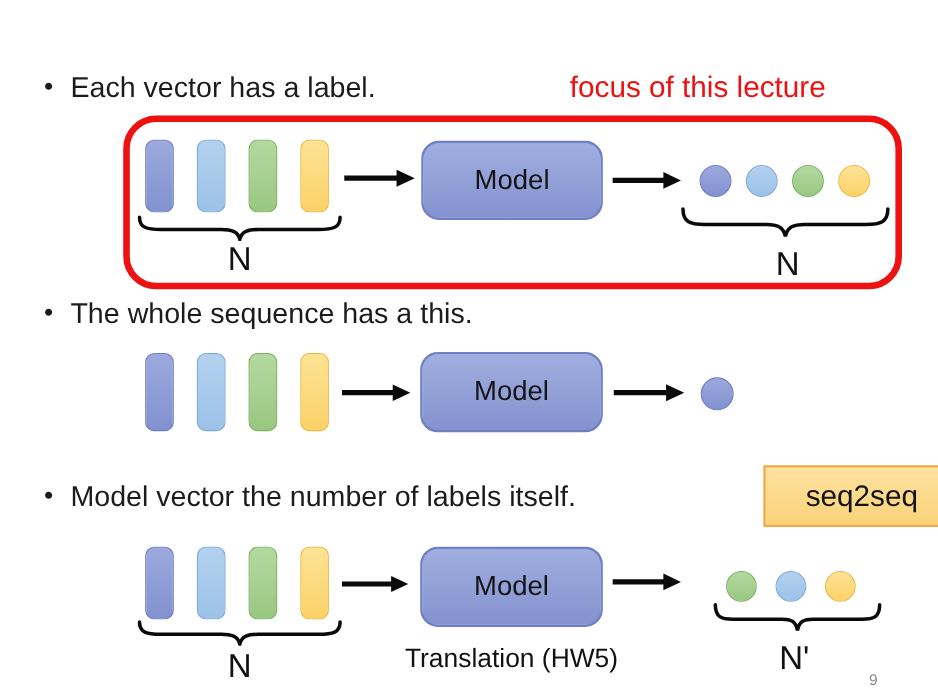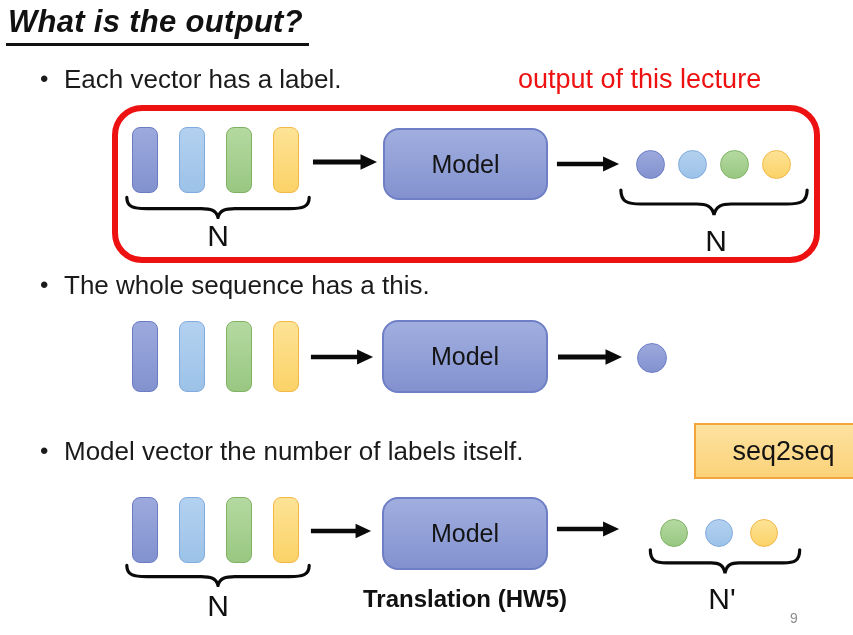--- a/index.html
+++ b/index.html
@@ -84,37 +84,36 @@
   .r3-n-out{left:694px;top:582px;}
 
   
   .seq2seq{
     left:694px;top:423px;width:179px;height:56px;box-sizing:border-box;
     background:linear-gradient(180deg,#fde2a0 0%,#fbd279 100%);
     border:2.5px solid #f0a63c;display:flex;align-items:center;justify-content:center;
     font-size:27px;color:#141414;
   }
 
-  .translation-caption{left:340px;top:585px;width:250px;text-align:center;font-size:24px;font-weight:bold;color:#111;}
+  .translation-caption{left:340px;top:585px;width:250px;text-align:center;font-size:24px;font-weight:normal;color:#111;}
 
   .page-number{left:790px;top:610px;font-size:14px;color:#8c8c8c;}
 </style>
 </head>
 <body>
 
 <div class="slide">
 
-  <div class="abs title">What is the output?</div>
 
   <div class="abs bullet-line b1">
     <span class="dot">•</span>
     <span>Each vector has a label.</span>
   </div>
 
-  <div class="abs focus-note" style="color: rgb(238, 17, 17);">output of this lecture</div>
+  <div class="abs focus-note" style="color: rgb(238, 17, 17);">focus of this lecture</div>
 
   <div class="abs focus-outline" style="border-color: rgb(238, 17, 17);"></div>
 
   <div class="abs bars-row r1-bars">
       <div class="shape" style="background: linear-gradient(rgb(156, 169, 221), rgb(130, 146, 207)); border-color: rgb(107, 124, 196);"></div>
       <div class="shape" style="background: linear-gradient(rgb(179, 209, 239), rgb(156, 194, 232)); border-color: rgb(127, 171, 221);"></div>
       <div class="shape" style="background: linear-gradient(rgb(180, 217, 161), rgb(153, 199, 129)); border-color: rgb(127, 179, 99);"></div>
       <div class="shape" style="background: linear-gradient(rgb(253, 227, 150), rgb(251, 210, 103)); border-color: rgb(242, 184, 69);"></div>
     </div>
 

